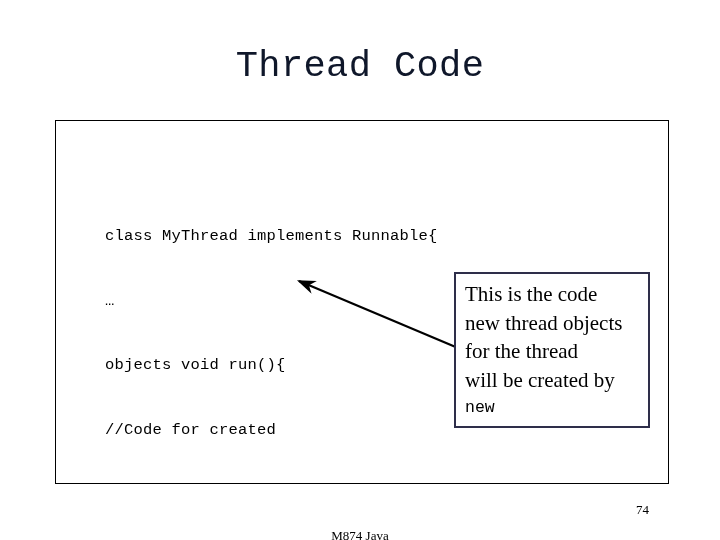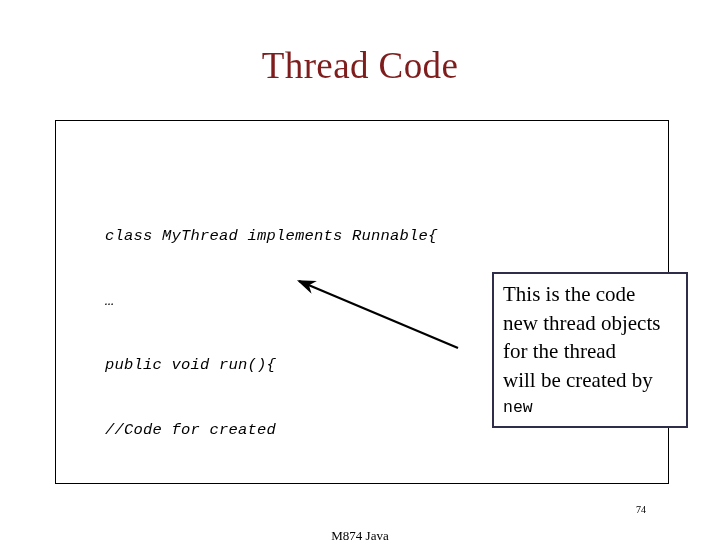--- a/index.html
+++ b/index.html
@@ -17,26 +17,26 @@
     color: #000000;
   }
 
   
   #slide-title {
     position: absolute;
     left: 0;
     top: 44px;
     width: 720px;
     text-align: center;
-    font-family: Liberation Serif, serif;
+    font-family: Liberation Mono, monospace;
     font-size: 37px;
     line-height: 44px;
     font-weight: normal;
     letter-spacing: 0.4px;
-    color: #7f1d1d;
+    color: #0f172a;
     white-space: pre;
   }
 
   
   #content-frame {
     position: absolute;
     left: 55px;
     top: 120px;
     width: 614px;
     height: 364px;
@@ -53,27 +53,26 @@
     font-family: "Liberation Mono", "DejaVu Sans Mono", monospace;
     font-size: 15.5px;
     line-height: 21.5px;
     white-space: pre;
     color: #000000;
     letter-spacing: 0.2px;
   }
   #code-block .code-line {
     white-space: pre;
     min-height: 21.5px;
-    font-style: italic;
   }
 
   
   #callout-box {
     position: absolute;
-    left: 492px;
+    left: 454px;
     top: 272px;
     width: 196px;
     height: 156px;
     border: 2px solid #2e2e4a;
     box-sizing: border-box;
     background: #ffffff;
     padding: 6px 0 0 9px;
   }
   .callout-line {
     font-family: "Liberation Serif", "DejaVu Serif", serif;
@@ -109,37 +108,37 @@
     font-size: 13px;
     line-height: 16px;
     color: #000000;
     white-space: pre;
   }
   #page-number {
     position: absolute;
     left: 636px;
     top: 502px;
     font-family: "Liberation Serif", "DejaVu Serif", serif;
-    font-size: 10px;
+    font-size: 13px;
     line-height: 16px;
     color: #000000;
     white-space: pre;
   }
 </style>
 </head>
 <body>
 
 <div id="slide-title">Thread Code</div>
 
 <div id="content-frame"></div>
 
 <div id="code-block">
   <div class="code-line">class MyThread implements Runnable{</div>
   <div class="code-line">…</div>
-  <div class="code-line">public void run(){</div>
+  <div class="code-line">objects void run(){</div>
   <div class="code-line">//Code for created</div>
   
   
   
 </div>
 
 <svg id="callout-arrow" viewBox="0 0 200 100" width="200" height="100">
   <defs>
     <marker id="arrowhead" markerWidth="9" markerHeight="9" refX="7.5" refY="3.2" orient="auto" markerUnits="strokeWidth">
       <path d="M 8.5,3.2 L 0,0.1 L 2.6,3.2 L 0,6.3 Z" fill="#000000"></path>

